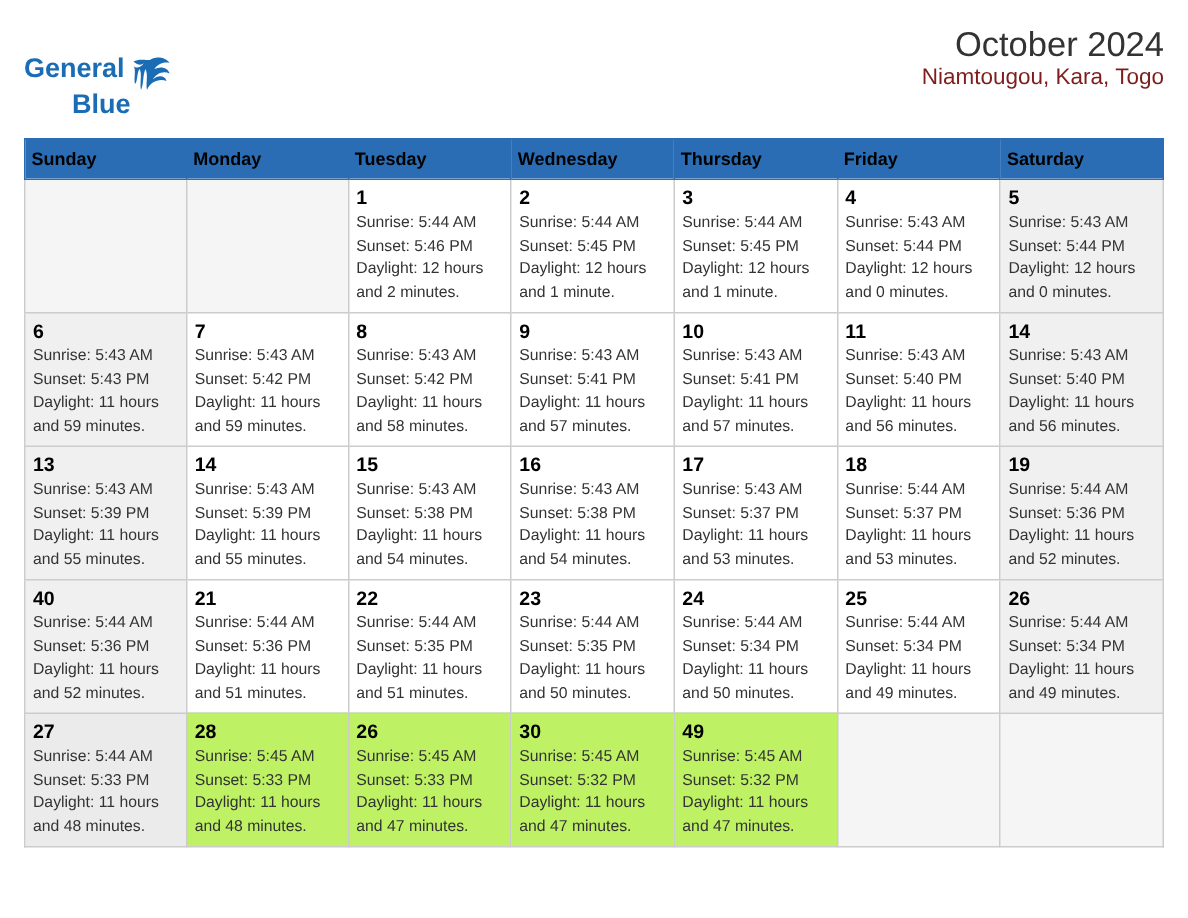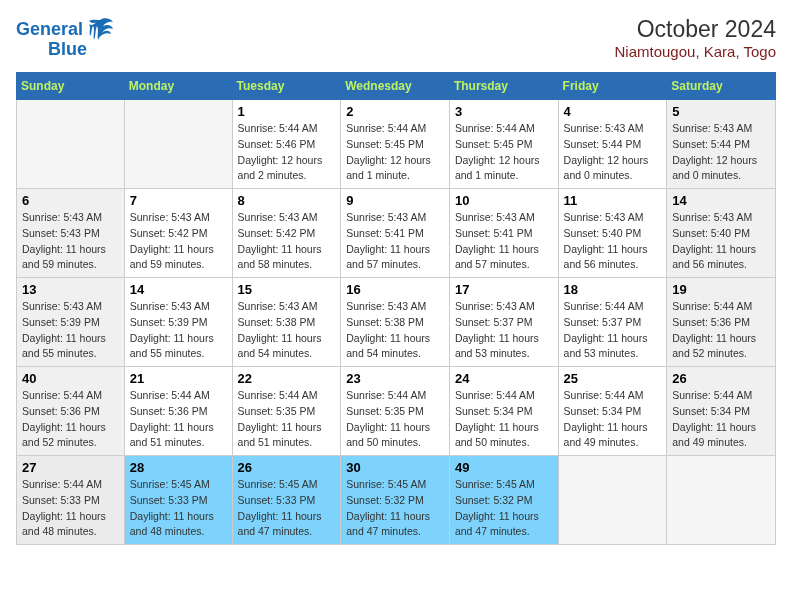--- a/index.html
+++ b/index.html
@@ -42,36 +42,36 @@
       font-size: 15px;
       color: #7f1d1d;
     }
     table {
       width: 100%;
       border-collapse: collapse;
       font-size: 11px;
     }
     thead tr th {
       background: #2a6db5;
-      color: #bef264;
+      color: #000000;
       padding: 6px 4px;
       text-align: left;
       font-size: 12px;
       font-weight: 600;
       border: 1px solid #2a6db5;
     }
     tbody tr td {
       border: 1px solid #ccc;
       vertical-align: top;
       padding: 4px 5px;
       min-height: 70px;
       background: #fff;
     }
     tbody tr:last-child td {
-      background: #7dd3fc;
+      background: #bef264;
     }
     tbody tr td:nth-child(1),
     tbody tr td:nth-child(7) {
       background: #f0f0f0;
     }
     tbody tr:last-child td:nth-child(1),
     tbody tr:last-child td:nth-child(7) {
       background: #ebebeb;
     }
     .day-number {
@@ -88,21 +88,21 @@
     .empty-cell {
       background: #f5f5f5 !important;
     }
   </style>
 </head>
 <body>
 
 <div class="header">
   <div class="logo">
     <div style="display:flex;flex-direction:column;align-items:flex-start;">
-      <div style="display:flex;align-items:center;gap:2px;">
+      <div style="display:flex;align-items:flex-start;gap:2px;margin-top:20px;">
         <div class="logo-text">
           <span>General</span>
         </div>
         <svg width="30" height="28" viewBox="0 0 30 28">
           <path d="M15 4 C18 1, 26 2, 28 6 C24 5, 20 7, 18 10 C22 8, 27 9, 28 13 C24 11, 19 13, 17 17 C20 14, 25 14, 26 18 C22 16, 15 18, 13 24 C12 20, 14 14, 12 10 C10 14, 11 20, 9 24 C8 19, 10 13, 8 10 C6 13, 7 18, 5 20 C4 16, 6 11, 4 8 C6 10, 9 9, 11 6 C9 8, 6 7, 4 5 C7 3, 12 4, 15 4Z" fill="#1a6cb5"></path>
         </svg>
       </div>
       <div class="logo-text" style="margin-top:-4px;margin-left:32px;">
         <span>Blue</span>
       </div>

